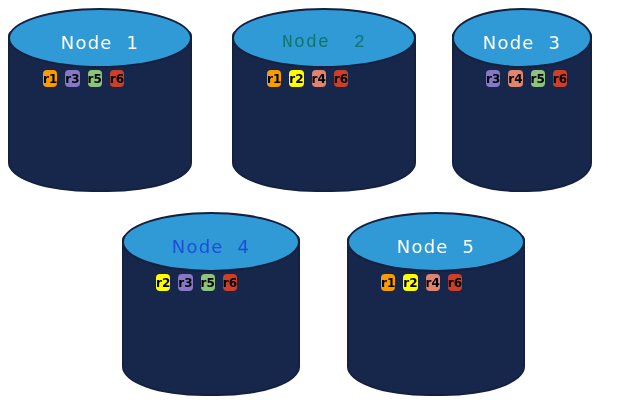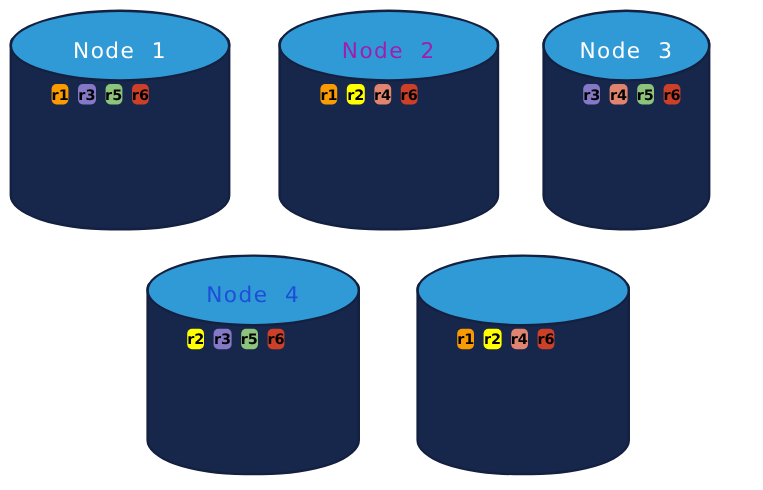--- a/index.html
+++ b/index.html
@@ -82,21 +82,21 @@
         <div class="rep" style="background: rgb(133, 120, 198);">r3</div>
         <div class="rep" style="background: rgb(140, 196, 124);">r5</div>
         <div class="rep" style="background: rgb(204, 63, 40);">r6</div>
       </div>
     </div>
     <div class="node" style="left: 232px; top: 8px; width: 184px; height: 184px;">
       <div class="cyl">
         <div class="cyl-body" style="background: rgb(23, 39, 76); border-color: rgb(20, 32, 63);"></div>
         <div class="cyl-top" style="background: rgb(48, 154, 214); border-color: rgb(20, 32, 63);"></div>
       </div>
-      <div class="node-label" style="color: #a21caf;">Node  2</div>
+      <div class="node-label" style="color: #0f766e; font-family: Liberation Mono, monospace;">Node  2</div>
       <div class="replicas" style="top: 62px; padding-left: 35px; padding-right: 35px; box-sizing: border-box; gap: 8px;">
         <div class="rep" style="background: rgb(251, 155, 2);">r1</div>
         <div class="rep" style="background: rgb(255, 255, 0);">r2</div>
         <div class="rep" style="background: rgb(224, 132, 112);">r4</div>
         <div class="rep" style="background: rgb(204, 63, 40);">r6</div>
       </div>
     </div>
     <div class="node" style="left: 452px; top: 8px; width: 140px; height: 184px;">
       <div class="cyl">
         <div class="cyl-body" style="background: rgb(23, 39, 76); border-color: rgb(20, 32, 63);"></div>
@@ -121,20 +121,21 @@
         <div class="rep" style="background: rgb(133, 120, 198);">r3</div>
         <div class="rep" style="background: rgb(140, 196, 124);">r5</div>
         <div class="rep" style="background: rgb(204, 63, 40);">r6</div>
       </div>
     </div>
     <div class="node" style="left: 347px; top: 212px; width: 178px; height: 184px;">
       <div class="cyl">
         <div class="cyl-body" style="background: rgb(23, 39, 76); border-color: rgb(20, 32, 63);"></div>
         <div class="cyl-top" style="background: rgb(48, 154, 214); border-color: rgb(20, 32, 63);"></div>
       </div>
+      <div class="node-label" style="color: rgb(255, 255, 255);">Node  5</div>
       <div class="replicas" style="top: 62px; padding-left: 34px; padding-right: 34px; box-sizing: border-box; gap: 8px;">
         <div class="rep" style="background: rgb(251, 155, 2);">r1</div>
         <div class="rep" style="background: rgb(255, 255, 0);">r2</div>
         <div class="rep" style="background: rgb(224, 132, 112);">r4</div>
         <div class="rep" style="background: rgb(204, 63, 40);">r6</div>
       </div>
     </div>
   </div>
 
 </body></html>

